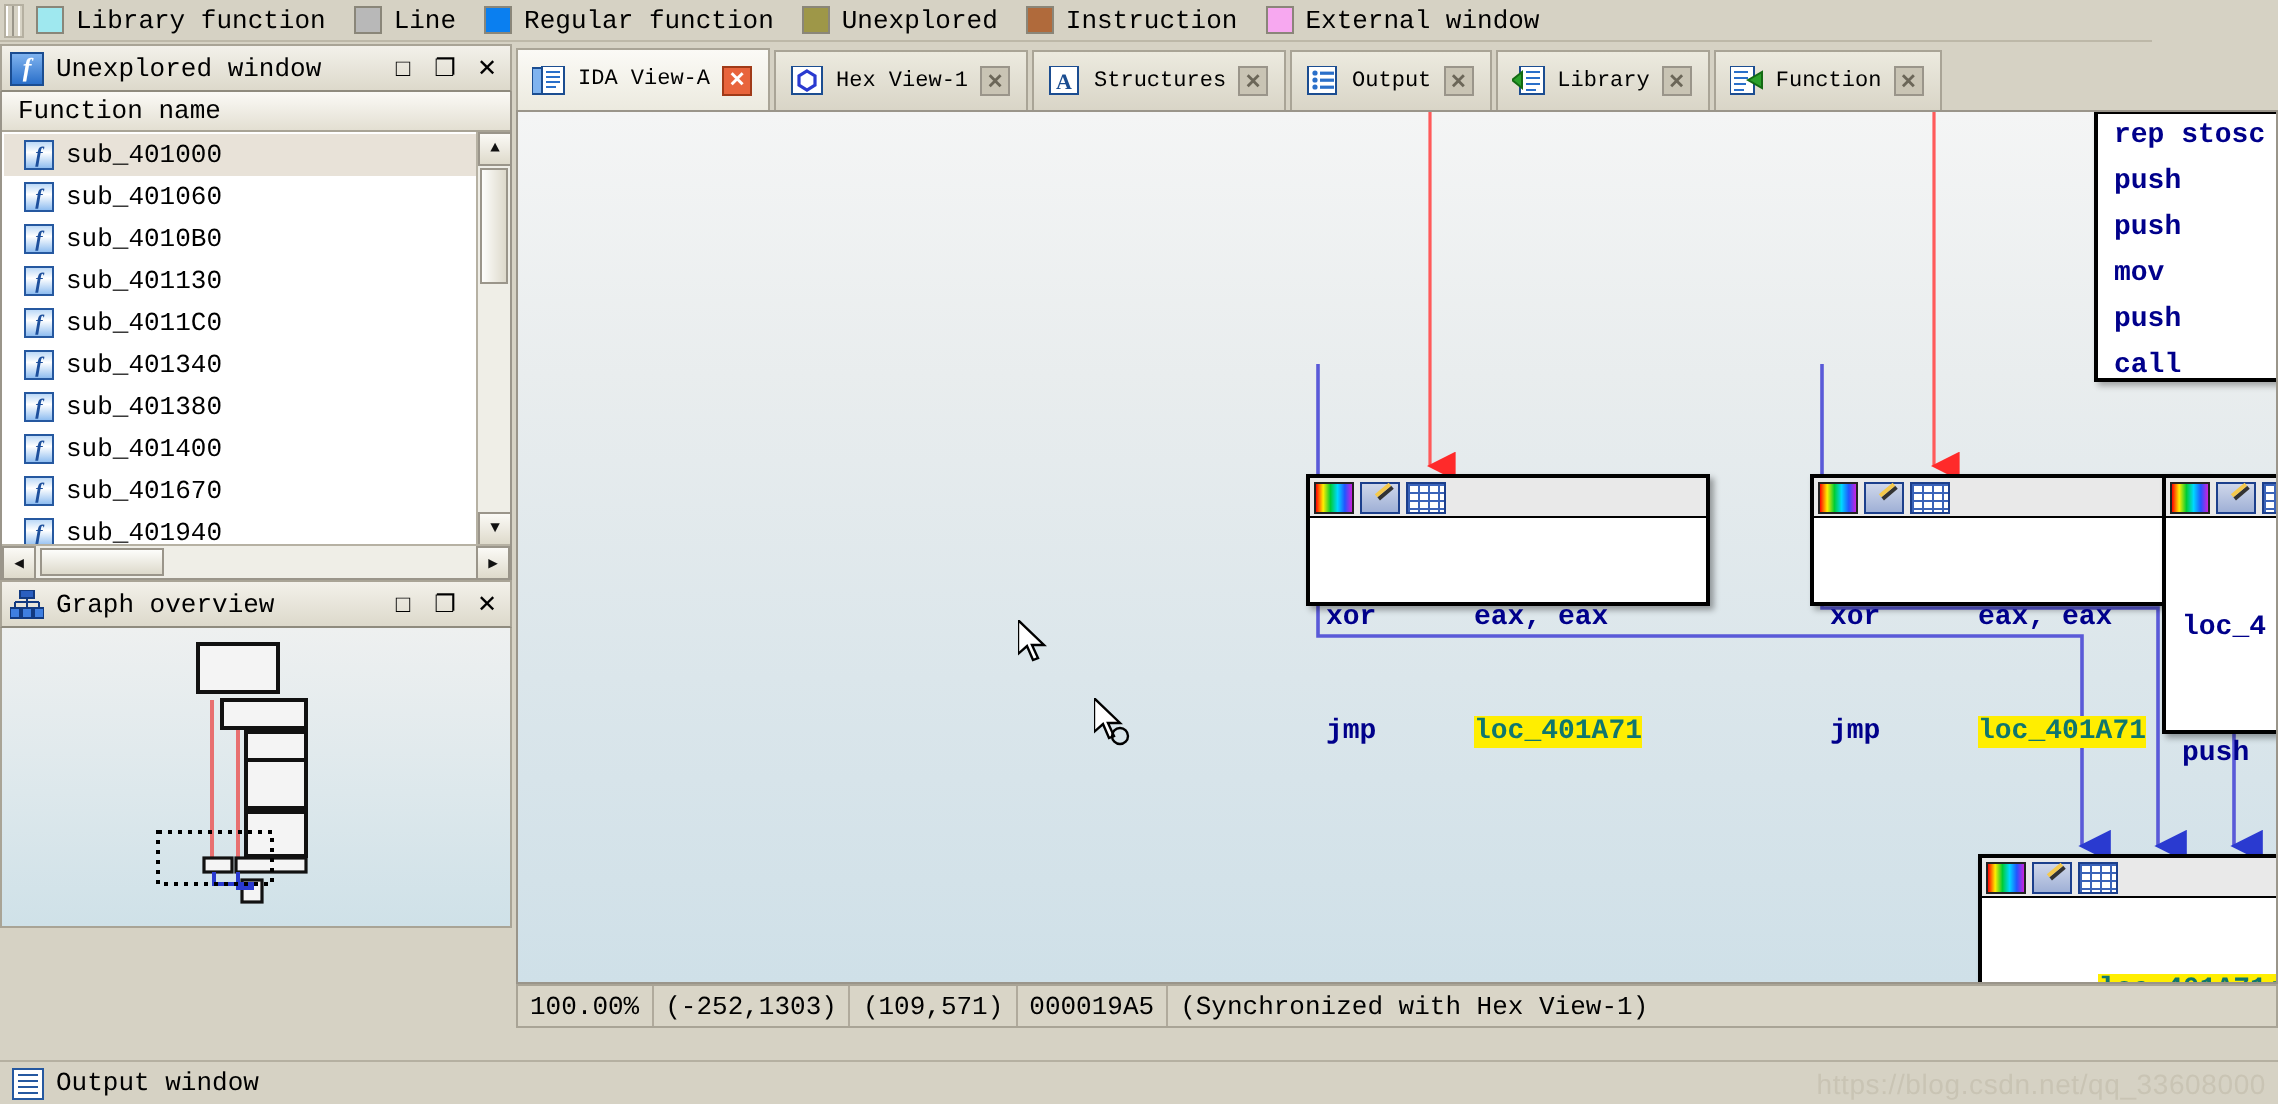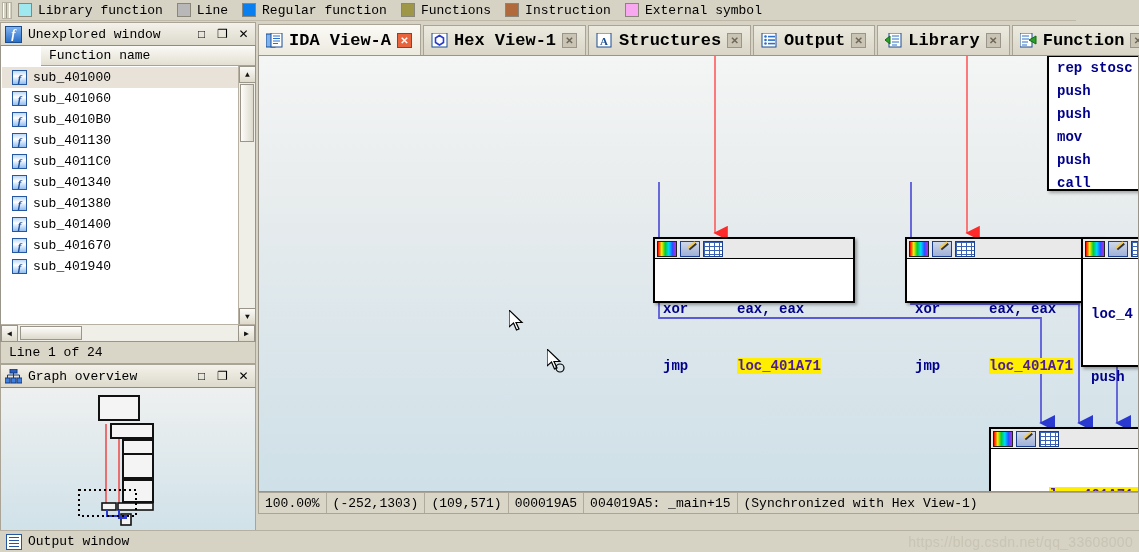--- a/index.html
+++ b/index.html
@@ -40,21 +40,21 @@
 
   .fn-icon{width:17px;height:17px;background:linear-gradient(180deg,#7fb3ef,#2a6fc9);
     border:1px solid #1b4d91;display:flex;align-items:center;justify-content:center;
     color:#fff;font-family:"Liberation Serif",serif;font-style:italic;font-size:13px;font-weight:bold;}
   .fn-icon-sm{width:15px;height:15px;background:linear-gradient(180deg,#bcd9f7,#ffffff 40%,#8fbdf0);
     border:1px solid #2558a0;display:flex;align-items:center;justify-content:center;
     color:#1d4f9c;font-family:"Liberation Serif",serif;font-style:italic;font-size:11px;font-weight:bold;
     flex:none;margin-right:6px;}
 
   .list-wrap{position:relative;background:#fff;border:1px solid #9a958a;
-    border-top:none;height:296px;padding-left:40px;}
+    border-top:none;height:244px;}
   .col-head{height:20px;background:linear-gradient(180deg,#fbfaf6,#e3dfd2);
     border-bottom:1px solid #a8a395;display:flex;align-items:center;padding-left:8px;
     font-size:13px;color:#000;}
   .rows{position:absolute;left:1px;top:21px;right:17px;bottom:17px;overflow:hidden;background:#fff;}
   .row{height:21px;display:flex;align-items:center;padding-left:10px;font-size:13px;color:#000;}
   .row.sel{background:#e8e2d8;}
 
   .vscroll{position:absolute;right:0px;top:20px;bottom:16px;width:17px;
     background:#efeee7;border-left:1px solid #b6b1a3;}
   .vthumb{position:absolute;left:1px;top:18px;width:14px;height:58px;
@@ -84,21 +84,21 @@
   .watermark{position:absolute;right:6px;top:3px;color:#c9c4b4;font-size:14px;
     font-family:"Liberation Sans",sans-serif;letter-spacing:.3px;}
 
   
   .tabstrip{position:absolute;left:258px;top:22px;width:881px;height:33px;
     background:#d6d2c4;display:flex;align-items:flex-end;}
   .tab{height:30px;display:flex;align-items:center;gap:6px;padding:0 8px 0 7px;
     background:linear-gradient(180deg,#eceadf,#d9d5c7);border:1px solid #a9a496;border-bottom:none;
     margin-right:2px;white-space:nowrap;}
   .tab.active{background:linear-gradient(180deg,#fbfaf6,#eceadf);height:31px;}
-  .tab .lbl{font-size:17px;color:#000;font-family:"Liberation Mono",monospace;font-weight:bold;}
+  .tab .lbl{font-size:11px;color:#000;font-family:"Liberation Mono",monospace;}
   .tab-x{width:15px;height:15px;border:1px solid #9a958a;background:#c9c4b4;
     display:flex;align-items:center;justify-content:center;font-size:10px;
     font-family:"Liberation Sans",sans-serif;color:#6b6658;font-weight:bold;}
   .tab.active .tab-x{background:#e8643c;border-color:#a03a18;color:#fff;}
   .ticon{width:17px;height:15px;flex:none;}
 
   
   .graphview{position:absolute;left:258px;top:55px;width:881px;height:437px;
     border:1px solid #9a958a;
     background:linear-gradient(180deg,#f4f5f5 0%,#e9edee 30%,#dbe6eb 65%,#cfe0e8 100%);
@@ -117,21 +117,21 @@
     background:linear-gradient(90deg,#ff0000,#ffee00,#00cc33,#00d8ff,#2255ff,#cc22dd);}
   .pencil{width:20px;height:16px;border:1px solid #1c3f8c;
     background:linear-gradient(180deg,#cfd7ea,#9fb0d6);position:relative;}
   .pencil:after{content:"";position:absolute;right:3px;top:2px;width:9px;height:2px;
     background:#f5c94c;transform:rotate(-40deg);box-shadow:0 2px 0 #333;}
   .grid-ic{width:20px;height:16px;border:1px solid #1c3f8c;background:#fff;
     background-image:linear-gradient(#3a63b8 1px,transparent 1px),linear-gradient(90deg,#3a63b8 1px,transparent 1px);
     background-size:5px 4px;}
   .code{padding:3px 6px 4px 8px;font-family:"Liberation Mono",monospace;font-size:14px;
     font-weight:bold;color:#00008B;line-height:19px;white-space:pre;}
-  .code .hl{background:#ffee00;color:#4c1d95;}
+  .code .hl{background:#ffee00;color:#0f766e;}
   .mn{display:inline-block;width:74px;}
 
   .snippet{position:absolute;background:#fff;border:2px solid #000;
     box-shadow:2px 2px 3px rgba(0,0,0,.3);overflow:hidden;}
 
   svg.edges{position:absolute;left:0;top:0;width:881px;height:437px;overflow:visible;}
 
   .cursor{position:absolute;width:0;height:0;}
   .cursor svg{display:block;}
 </style>
@@ -147,29 +147,29 @@
   <div class="lg-item">
     <span class="lg-sw" style="background:#b8b8b8"></span>
     <span class="lg-txt">Line</span>
   </div>
   <div class="lg-item">
     <span class="lg-sw" style="background:#0a7ff0"></span>
     <span class="lg-txt">Regular function</span>
   </div>
   <div class="lg-item">
     <span class="lg-sw" style="background:#9e9748"></span>
-    <span class="lg-txt">Functions</span>
+    <span class="lg-txt">Unexplored</span>
   </div>
   <div class="lg-item">
     <span class="lg-sw" style="background:#b06a3b"></span>
     <span class="lg-txt">Instruction</span>
   </div>
   <div class="lg-item">
     <span class="lg-sw" style="background:#f7a8f0"></span>
-    <span class="lg-txt">External symbol</span>
+    <span class="lg-txt">External window</span>
   </div>
 </div>
 
 <div class="left-col">
 
   <div class="panel-title">
     <span class="fn-icon">f</span>
     <span class="ttl">Unexplored window</span>
     <span class="win-btn">□</span>
     <span class="win-btn">❐</span>
@@ -228,21 +228,20 @@
       <div class="sbtn" style="bottom:0">▼</div>
     </div>
 
     <div class="hscroll">
       <div class="sbtn" style="left:0">◀</div>
       <div class="hthumb"></div>
       <div class="sbtn" style="right:0">▶</div>
     </div>
   </div>
 
-  <div class="line-status">Line 1 of 24</div>
 
   <div class="panel-title">
     <span style="width:17px;height:15px;flex:none;">
       <svg width="17" height="15" viewBox="0 0 17 15">
         <rect x="5" y="0" width="7" height="4" fill="#2a5fc0" stroke="#123a80"></rect>
         <path d="M8.5 4 V6 M2.5 6 H14.5 M2.5 6 V9 M8.5 6 V9 M14.5 6 V9" stroke="#123a80" fill="none" stroke-width="1"></path>
         <rect x="0" y="9" width="5" height="5" fill="#3f7fe0" stroke="#123a80"></rect>
         <rect x="6" y="9" width="5" height="5" fill="#3f7fe0" stroke="#123a80"></rect>
         <rect x="12" y="9" width="5" height="5" fill="#3f7fe0" stroke="#123a80"></rect>
       </svg>
@@ -445,21 +444,20 @@
       <circle cx="13" cy="19" r="4" fill="none" stroke="#000" stroke-width="1.2"></circle>
     </svg>
   </div>
 </div>
 
 <div class="gstatus">
   <span class="cell">100.00%</span>
   <span class="cell">(-252,1303)</span>
   <span class="cell">(109,571)</span>
   <span class="cell">000019A5</span>
-  <span class="cell">004019A5: _main+15</span>
   <span class="cell">(Synchronized with Hex View-1)</span>
 </div>
 
 <div class="out-bar">
   <span class="doc-icon">
       <i></i>
       <i></i>
       <i></i>
       <i></i>
     </span>

